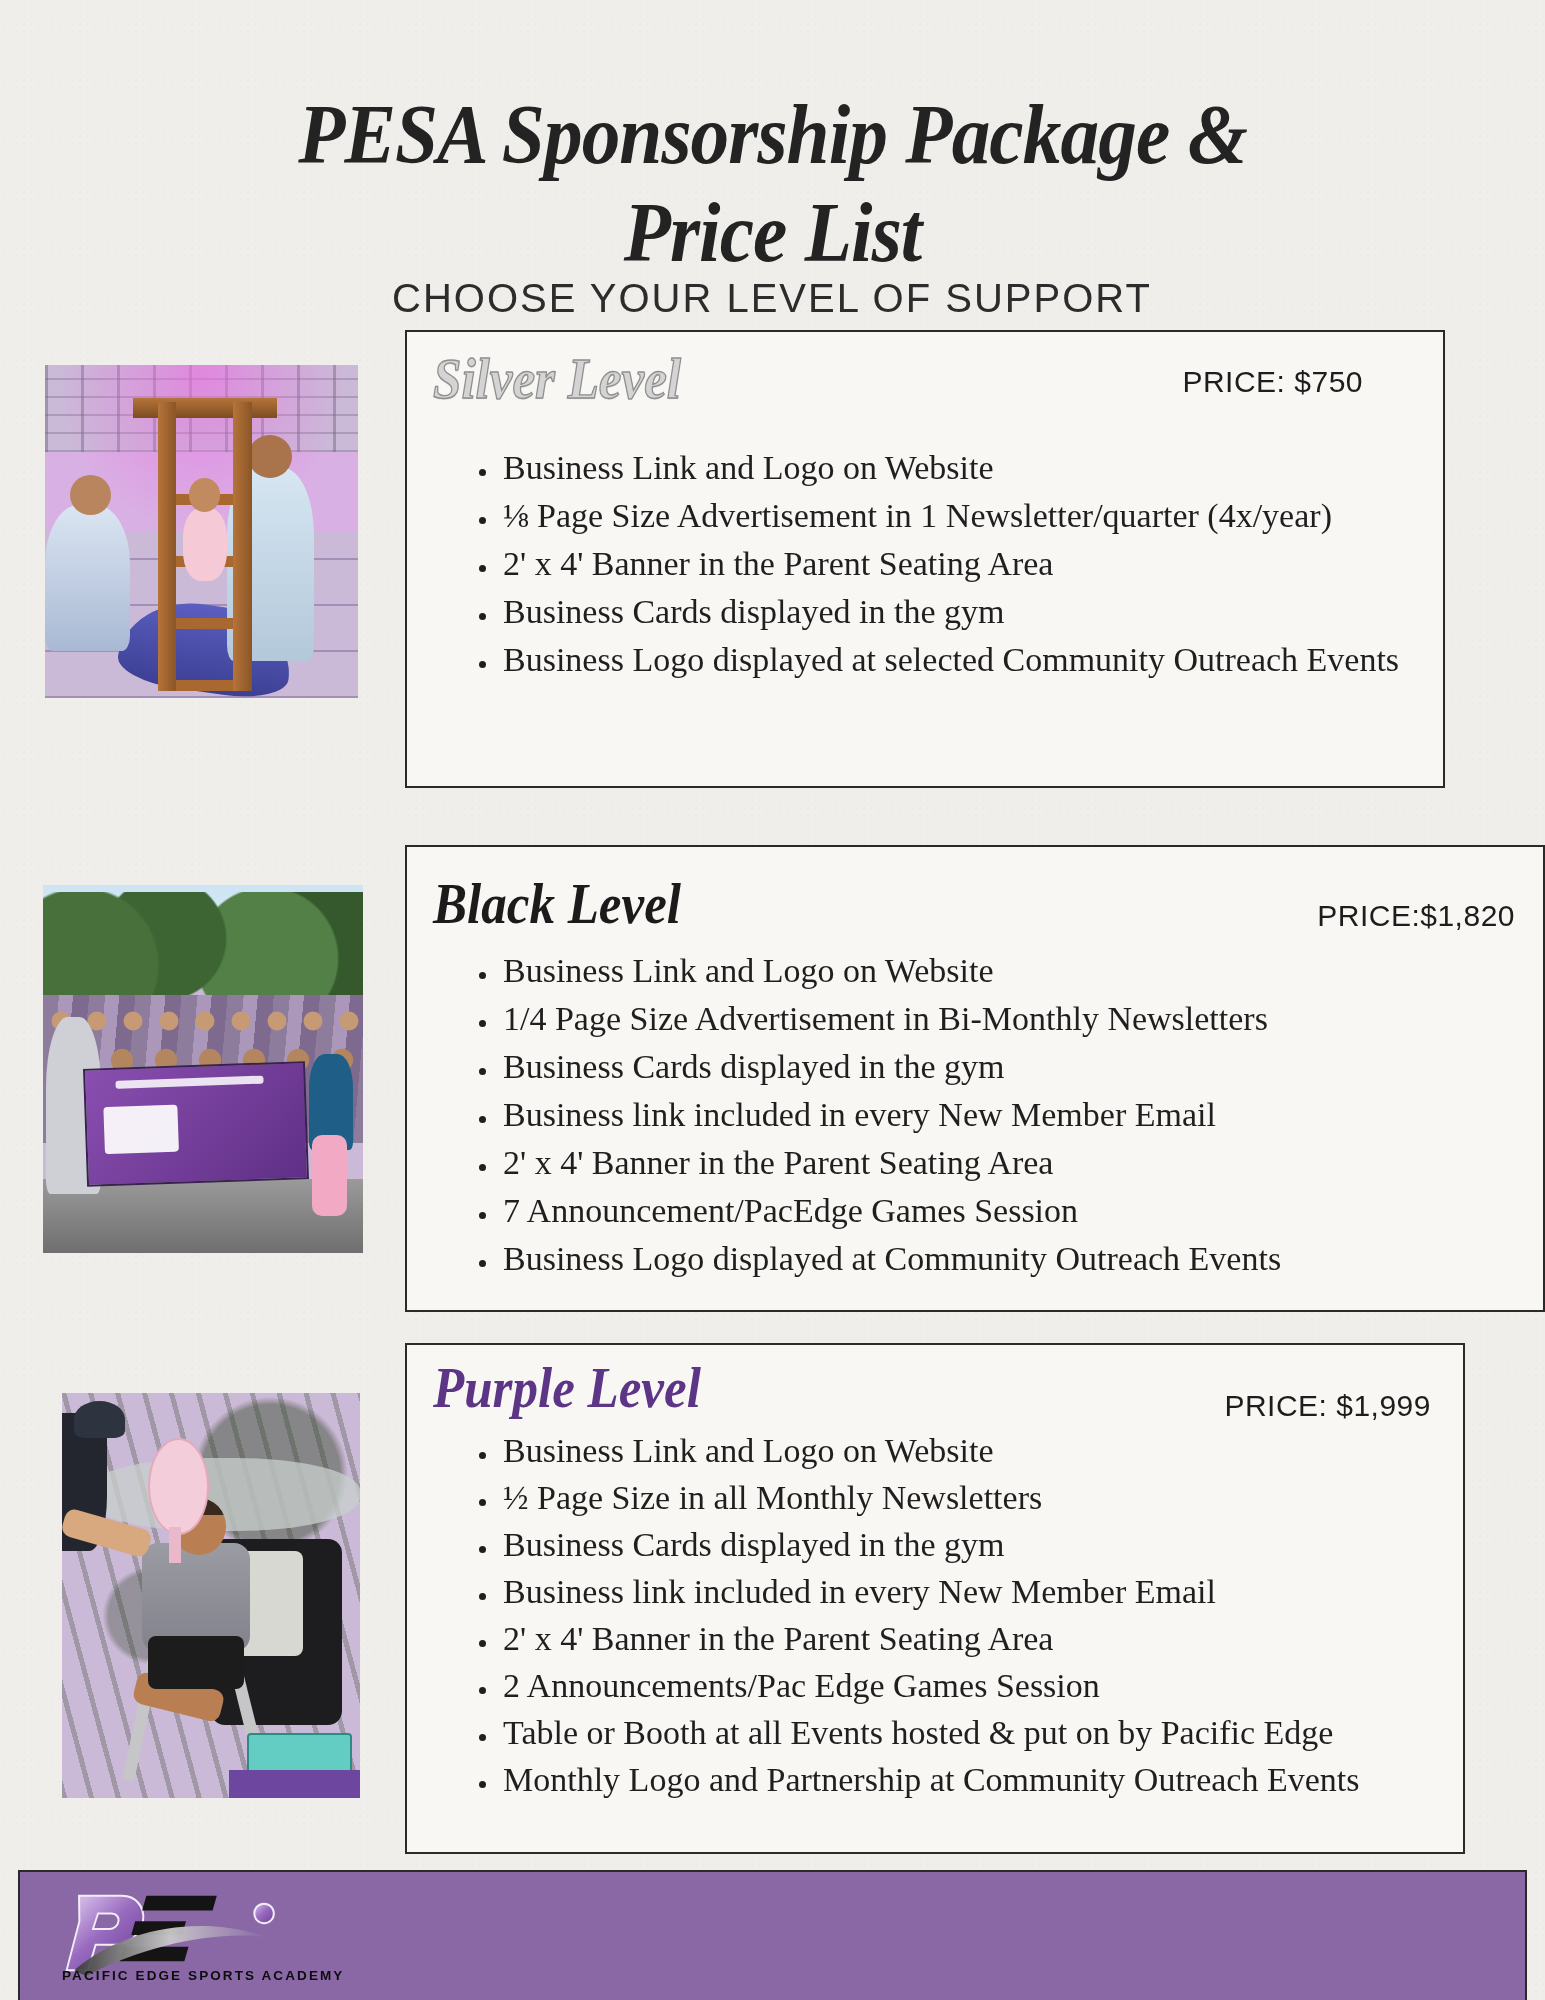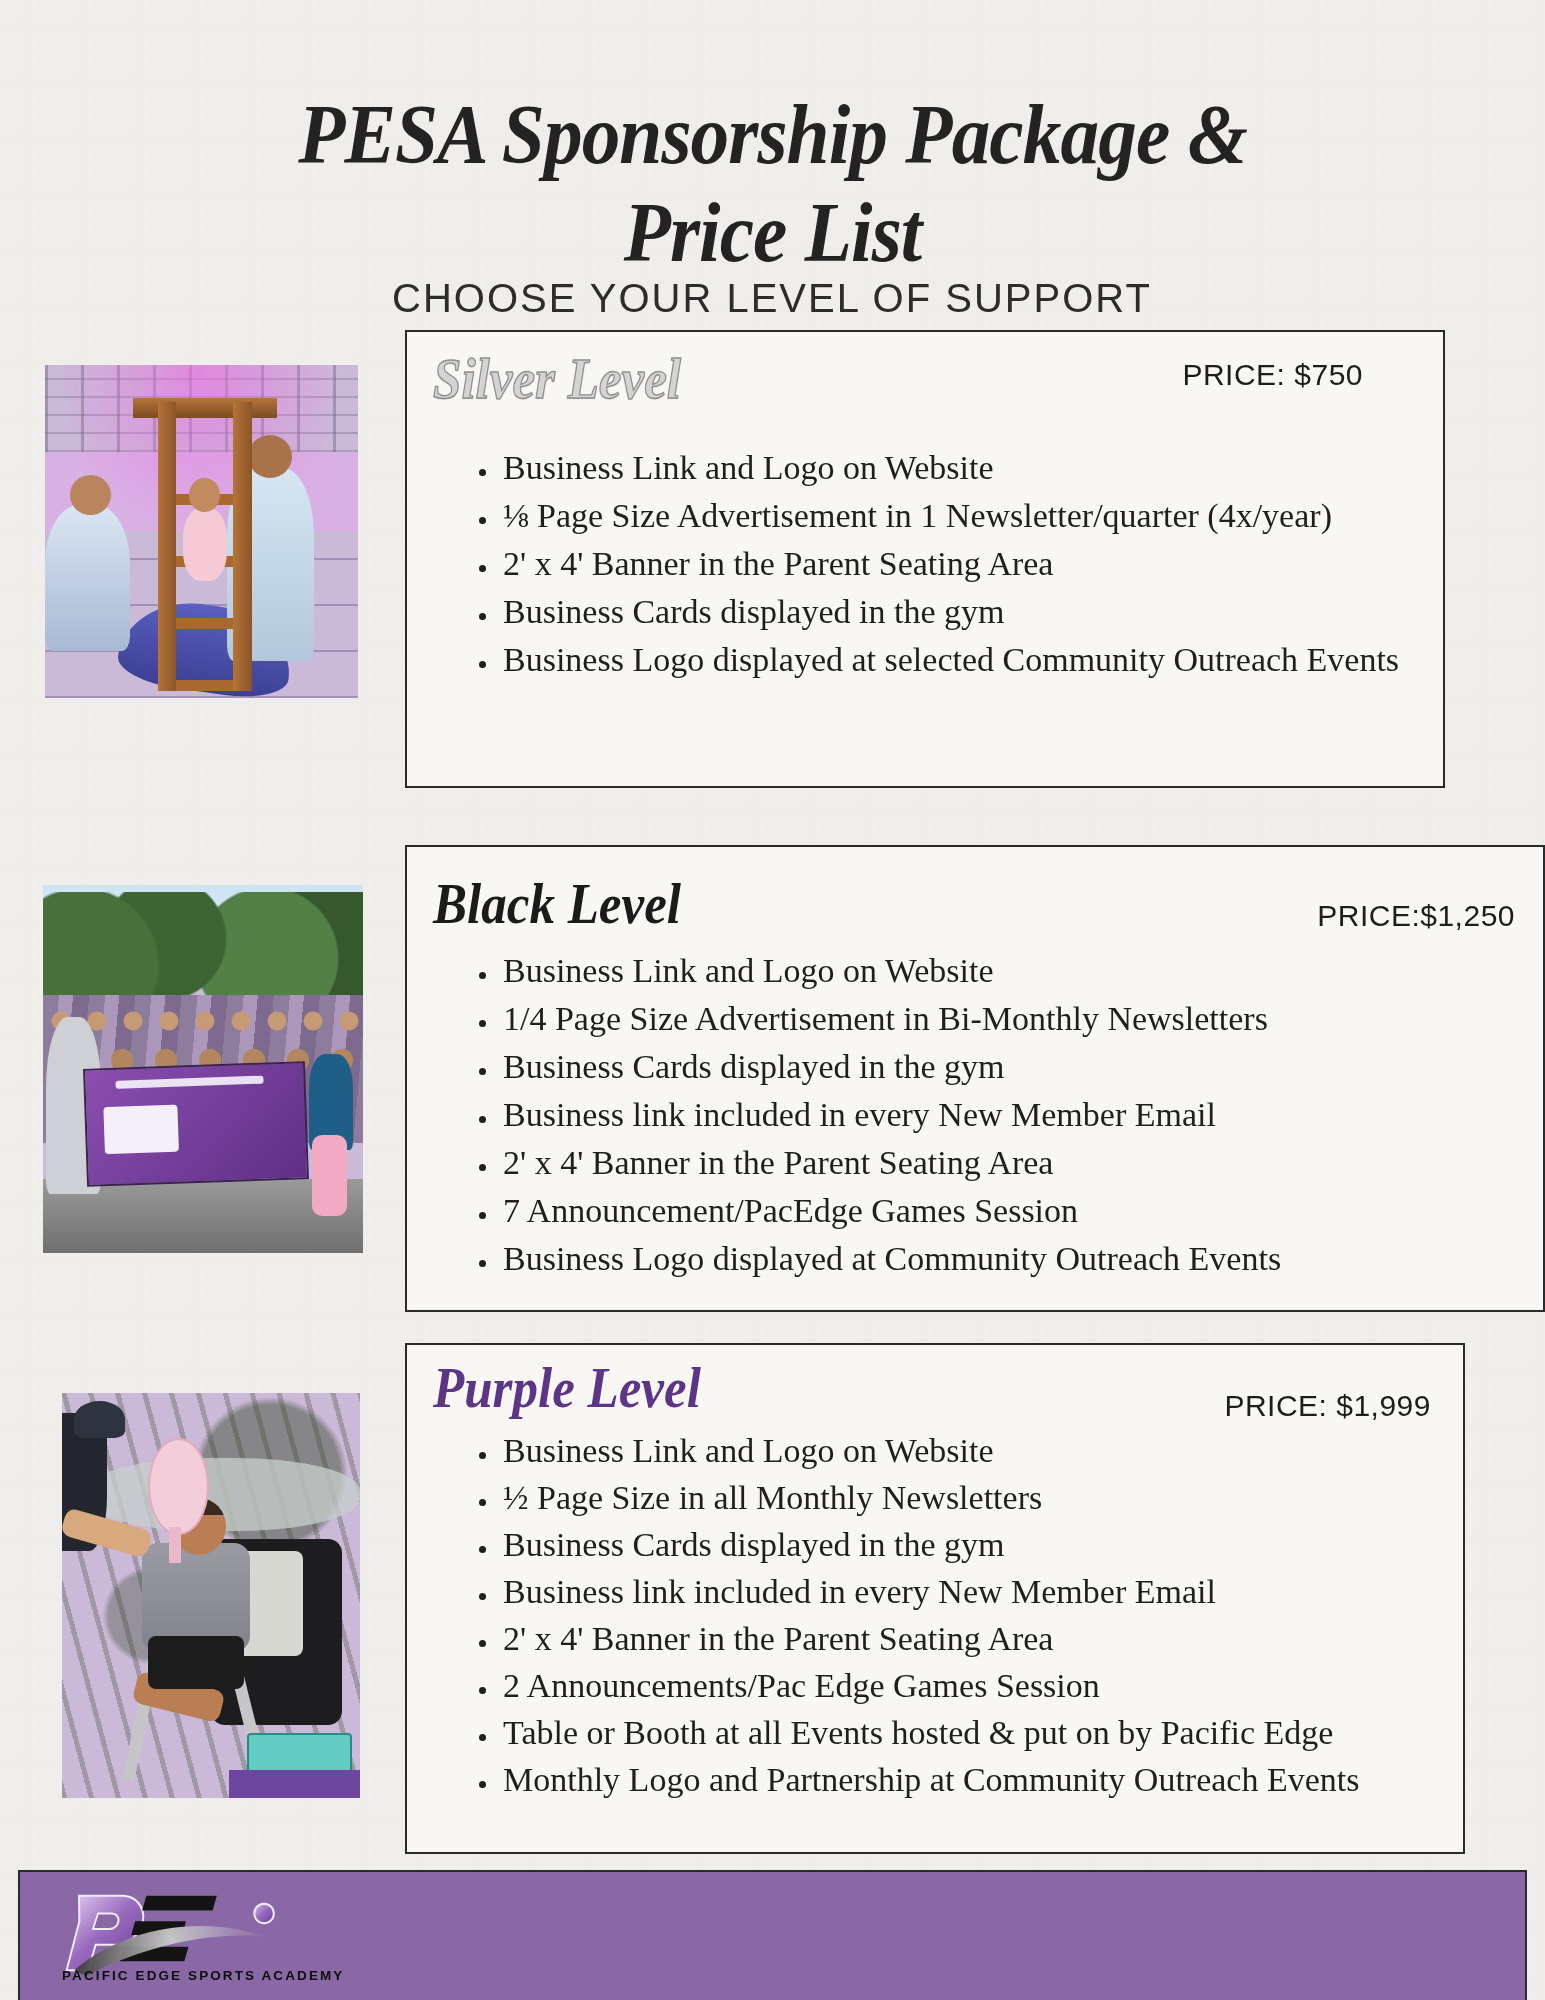--- a/index.html
+++ b/index.html
@@ -41,21 +41,21 @@
     transform:scaleX(.88);transform-origin:left center;
   }
   .tier--silver .tier-name{margin:14px 0 0 26px;color:#d4d4d4;-webkit-text-stroke:1.4px #8f8f8f;text-shadow:0 1px 1px rgba(0,0,0,.25);}
   .tier--black  .tier-name{margin:24px 0 0 26px;color:#1b1b1b;}
   .tier--purple .tier-name{margin:10px 0 0 26px;color:#5d3587;}
   .tier-price{
     position:absolute;
     font-family:"Liberation Sans", sans-serif;
     font-size:30px;color:#1d1d1d;letter-spacing:.5px;white-space:nowrap;
   }
-  .tier--silver .tier-price{top:26px;right:80px;}
+  .tier--silver .tier-price{top:33px;right:80px;}
   .tier--black  .tier-price{top:52px;right:28px;}
   .tier--purple .tier-price{top:44px;right:32px;}
   .benefits{
     margin:0;padding:0 12px 0 92px;
     font-size:34px;color:#1f1f1f;
   }
   .benefits li{line-height:48px;padding-left:4px;}
   .benefits li::marker{font-size:22px;}
   .tier--silver .benefits{margin-top:32px;}
   .tier--black  .benefits{margin-top:10px;}
@@ -225,21 +225,21 @@
       <li>Business Link and Logo on Website</li>
       <li>⅛ Page Size Advertisement in 1 Newsletter/quarter (4x/year)</li>
       <li>2' x 4' Banner in the Parent Seating Area</li>
       <li>Business Cards displayed in the gym</li>
       <li>Business Logo displayed at selected Community Outreach Events</li>
     </ul>
   </section>
 
   <section class="tier tier--black">
     <h2 class="tier-name">Black Level</h2>
-    <div class="tier-price">PRICE:$1,250</div>
+    <div class="tier-price">PRICE:$1,820</div>
     <ul class="benefits">
       <li>Business Link and Logo on Website</li>
       <li>1/4 Page Size Advertisement in Bi-Monthly Newsletters</li>
       <li>Business Cards displayed in the gym</li>
       <li>Business link included in every New Member Email</li>
       <li>2' x 4' Banner in the Parent Seating Area</li>
       <li>7 Announcement/PacEdge Games Session</li>
       <li>Business Logo displayed at Community Outreach Events</li>
     </ul>
   </section>

